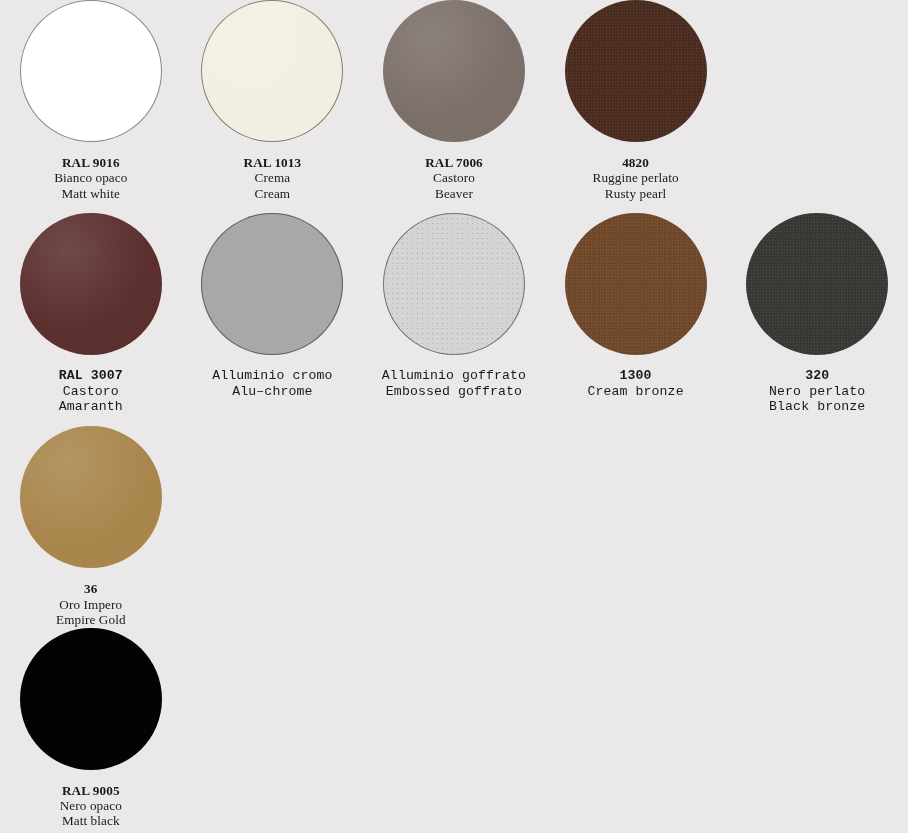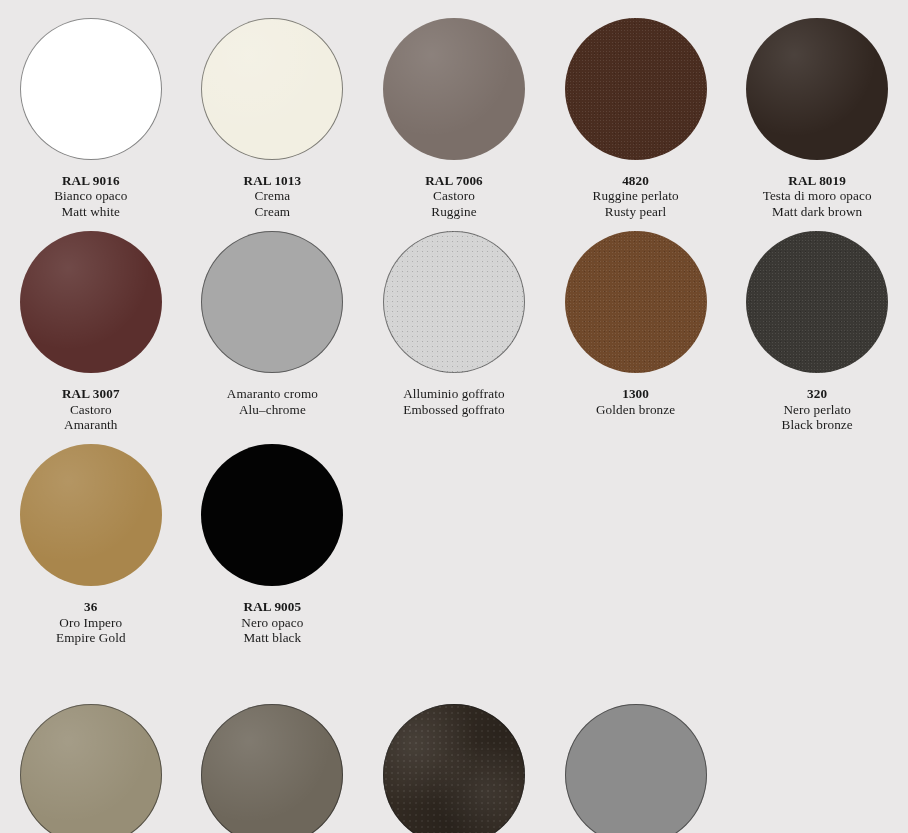--- a/index.html
+++ b/index.html
@@ -20,23 +20,23 @@
     width: 908px;
     height: 833px;
   }
 
   
   .swatch-row {
     display: flex;
     width: 908px;
     box-sizing: border-box;
   }
-  .swatch-row.row-1 { padding-top: 18px; }
-  .swatch-row.row-2 { padding-top: 12px; }
-  .swatch-row.row-3 { padding-top: 12px; }
+  .swatch-row.row-1 { }
+  .swatch-row.row-2 { padding-top: 12px; font-family: Liberation Mono, monospace; }
+  .swatch-row.row-3 { padding-top: 12px; flex-direction: column; }
   .swatch-row.row-4 { padding-top: 58px; }
 
   .swatch-cell {
     width: 181.6px;
     box-sizing: border-box;
     display: flex;
     flex-direction: column;
     align-items: center;
   }
 
@@ -130,47 +130,35 @@
       </div>
       <div class="swatch-cell">
         <div class="chip-wrap">
           <div class="chip sheen" style="background: rgb(123, 111, 105);">
             <div class="tex"></div>
           </div>
         </div>
         <div class="caption">
           <span class="ln code">RAL 7006</span>
           <span class="ln it">Castoro</span>
-          <span class="ln en">Ruggine</span>
+          <span class="ln en">Beaver</span>
         </div>
       </div>
       <div class="swatch-cell">
         <div class="chip-wrap">
           <div class="chip speckle" style="background: rgb(74, 45, 32);">
             <div class="tex"></div>
           </div>
         </div>
         <div class="caption">
           <span class="ln code">4820</span>
           <span class="ln it">Ruggine perlato</span>
           <span class="ln en">Rusty pearl</span>
         </div>
       </div>
-      <div class="swatch-cell">
-        <div class="chip-wrap">
-          <div class="chip sheen" style="background: rgb(49, 38, 32);">
-            <div class="tex"></div>
-          </div>
-        </div>
-        <div class="caption">
-          <span class="ln code">RAL 8019</span>
-          <span class="ln it">Testa di moro opaco</span>
-          <span class="ln en">Matt dark brown</span>
-        </div>
-      </div>
     </div>
   <div class="swatch-row row-2">
       <div class="swatch-cell">
         <div class="chip-wrap">
           <div class="chip sheen" style="background: rgb(91, 47, 45);">
             <div class="tex"></div>
           </div>
         </div>
         <div class="caption">
           <span class="ln code">RAL 3007</span>
@@ -178,21 +166,21 @@
           <span class="ln en">Amaranth</span>
         </div>
       </div>
       <div class="swatch-cell">
         <div class="chip-wrap">
           <div class="chip outlined" style="background: rgb(168, 168, 168);">
             <div class="tex"></div>
           </div>
         </div>
         <div class="caption">
-          <span class="ln it">Amaranto cromo</span>
+          <span class="ln it">Alluminio cromo</span>
           <span class="ln en">Alu–chrome</span>
         </div>
       </div>
       <div class="swatch-cell">
         <div class="chip-wrap">
           <div class="chip outlined speckle" style="background: rgb(212, 212, 212);">
             <div class="tex"></div>
           </div>
         </div>
         <div class="caption">
@@ -201,21 +189,21 @@
         </div>
       </div>
       <div class="swatch-cell">
         <div class="chip-wrap">
           <div class="chip speckle" style="background: rgb(112, 73, 43);">
             <div class="tex"></div>
           </div>
         </div>
         <div class="caption">
           <span class="ln code">1300</span>
-          <span class="ln en">Golden bronze</span>
+          <span class="ln en">Cream bronze</span>
         </div>
       </div>
       <div class="swatch-cell">
         <div class="chip-wrap">
           <div class="chip speckle" style="background: rgb(58, 56, 52);">
             <div class="tex"></div>
           </div>
         </div>
         <div class="caption">
           <span class="ln code">320</span>

